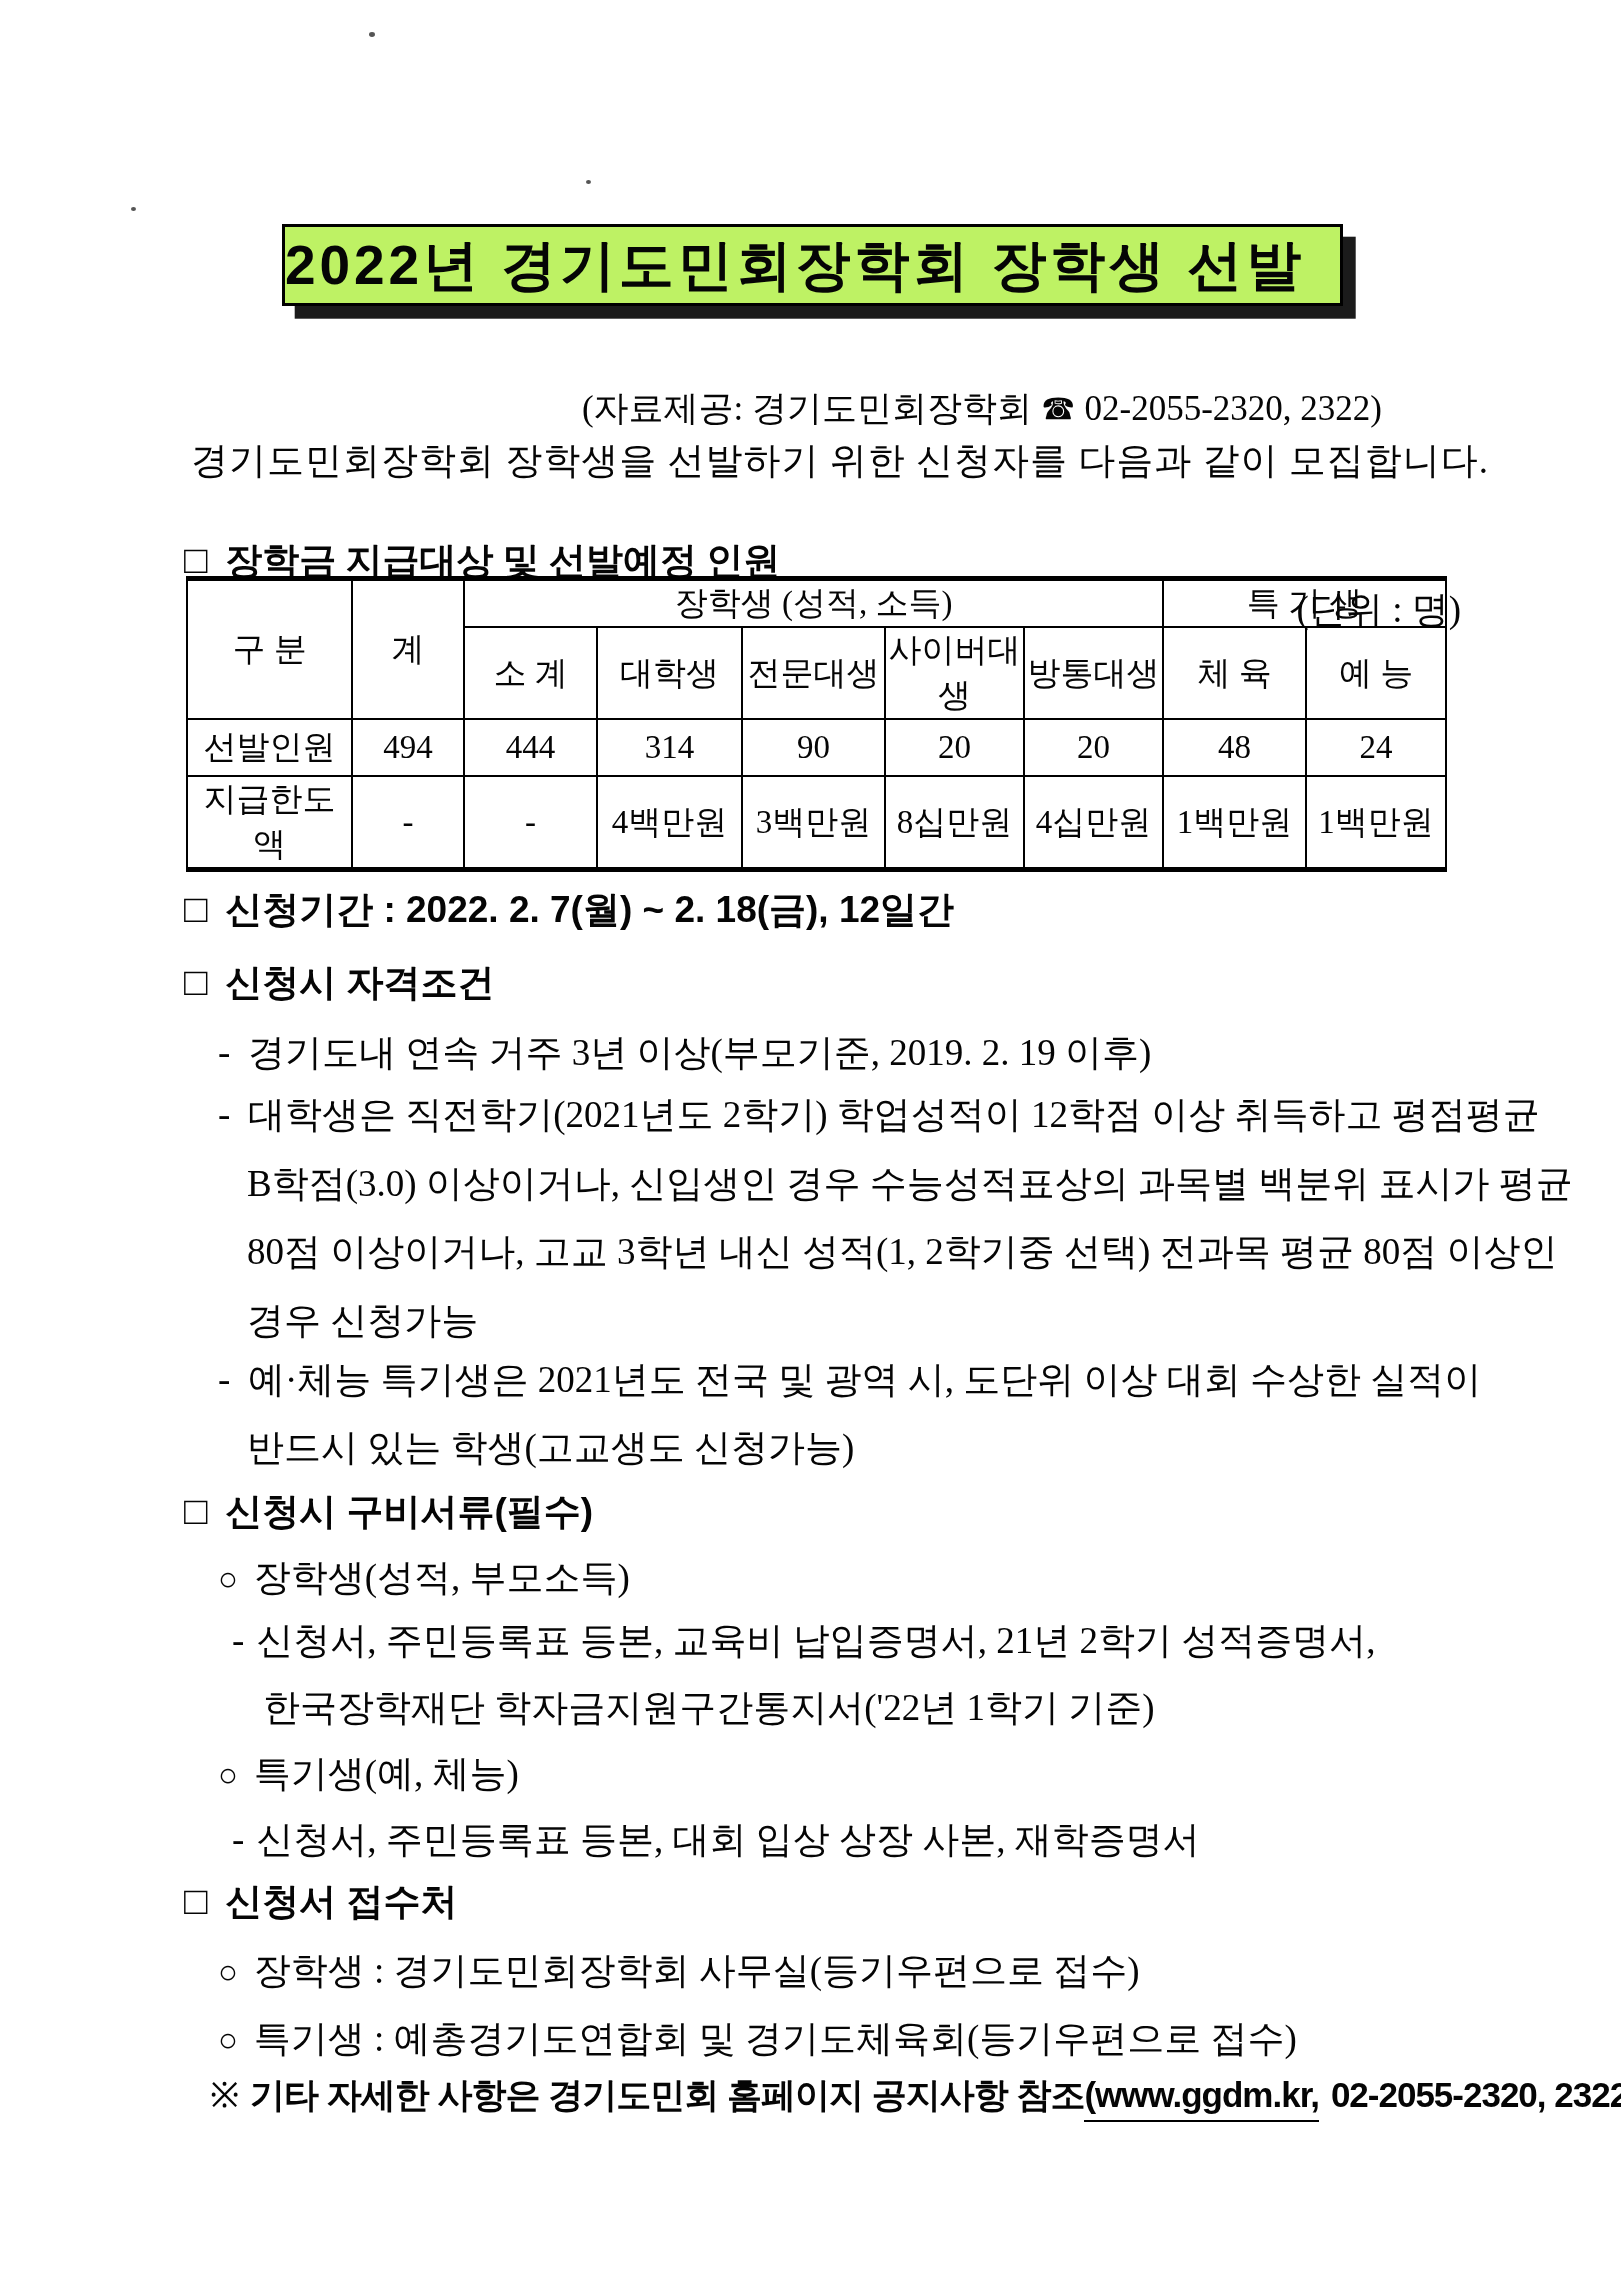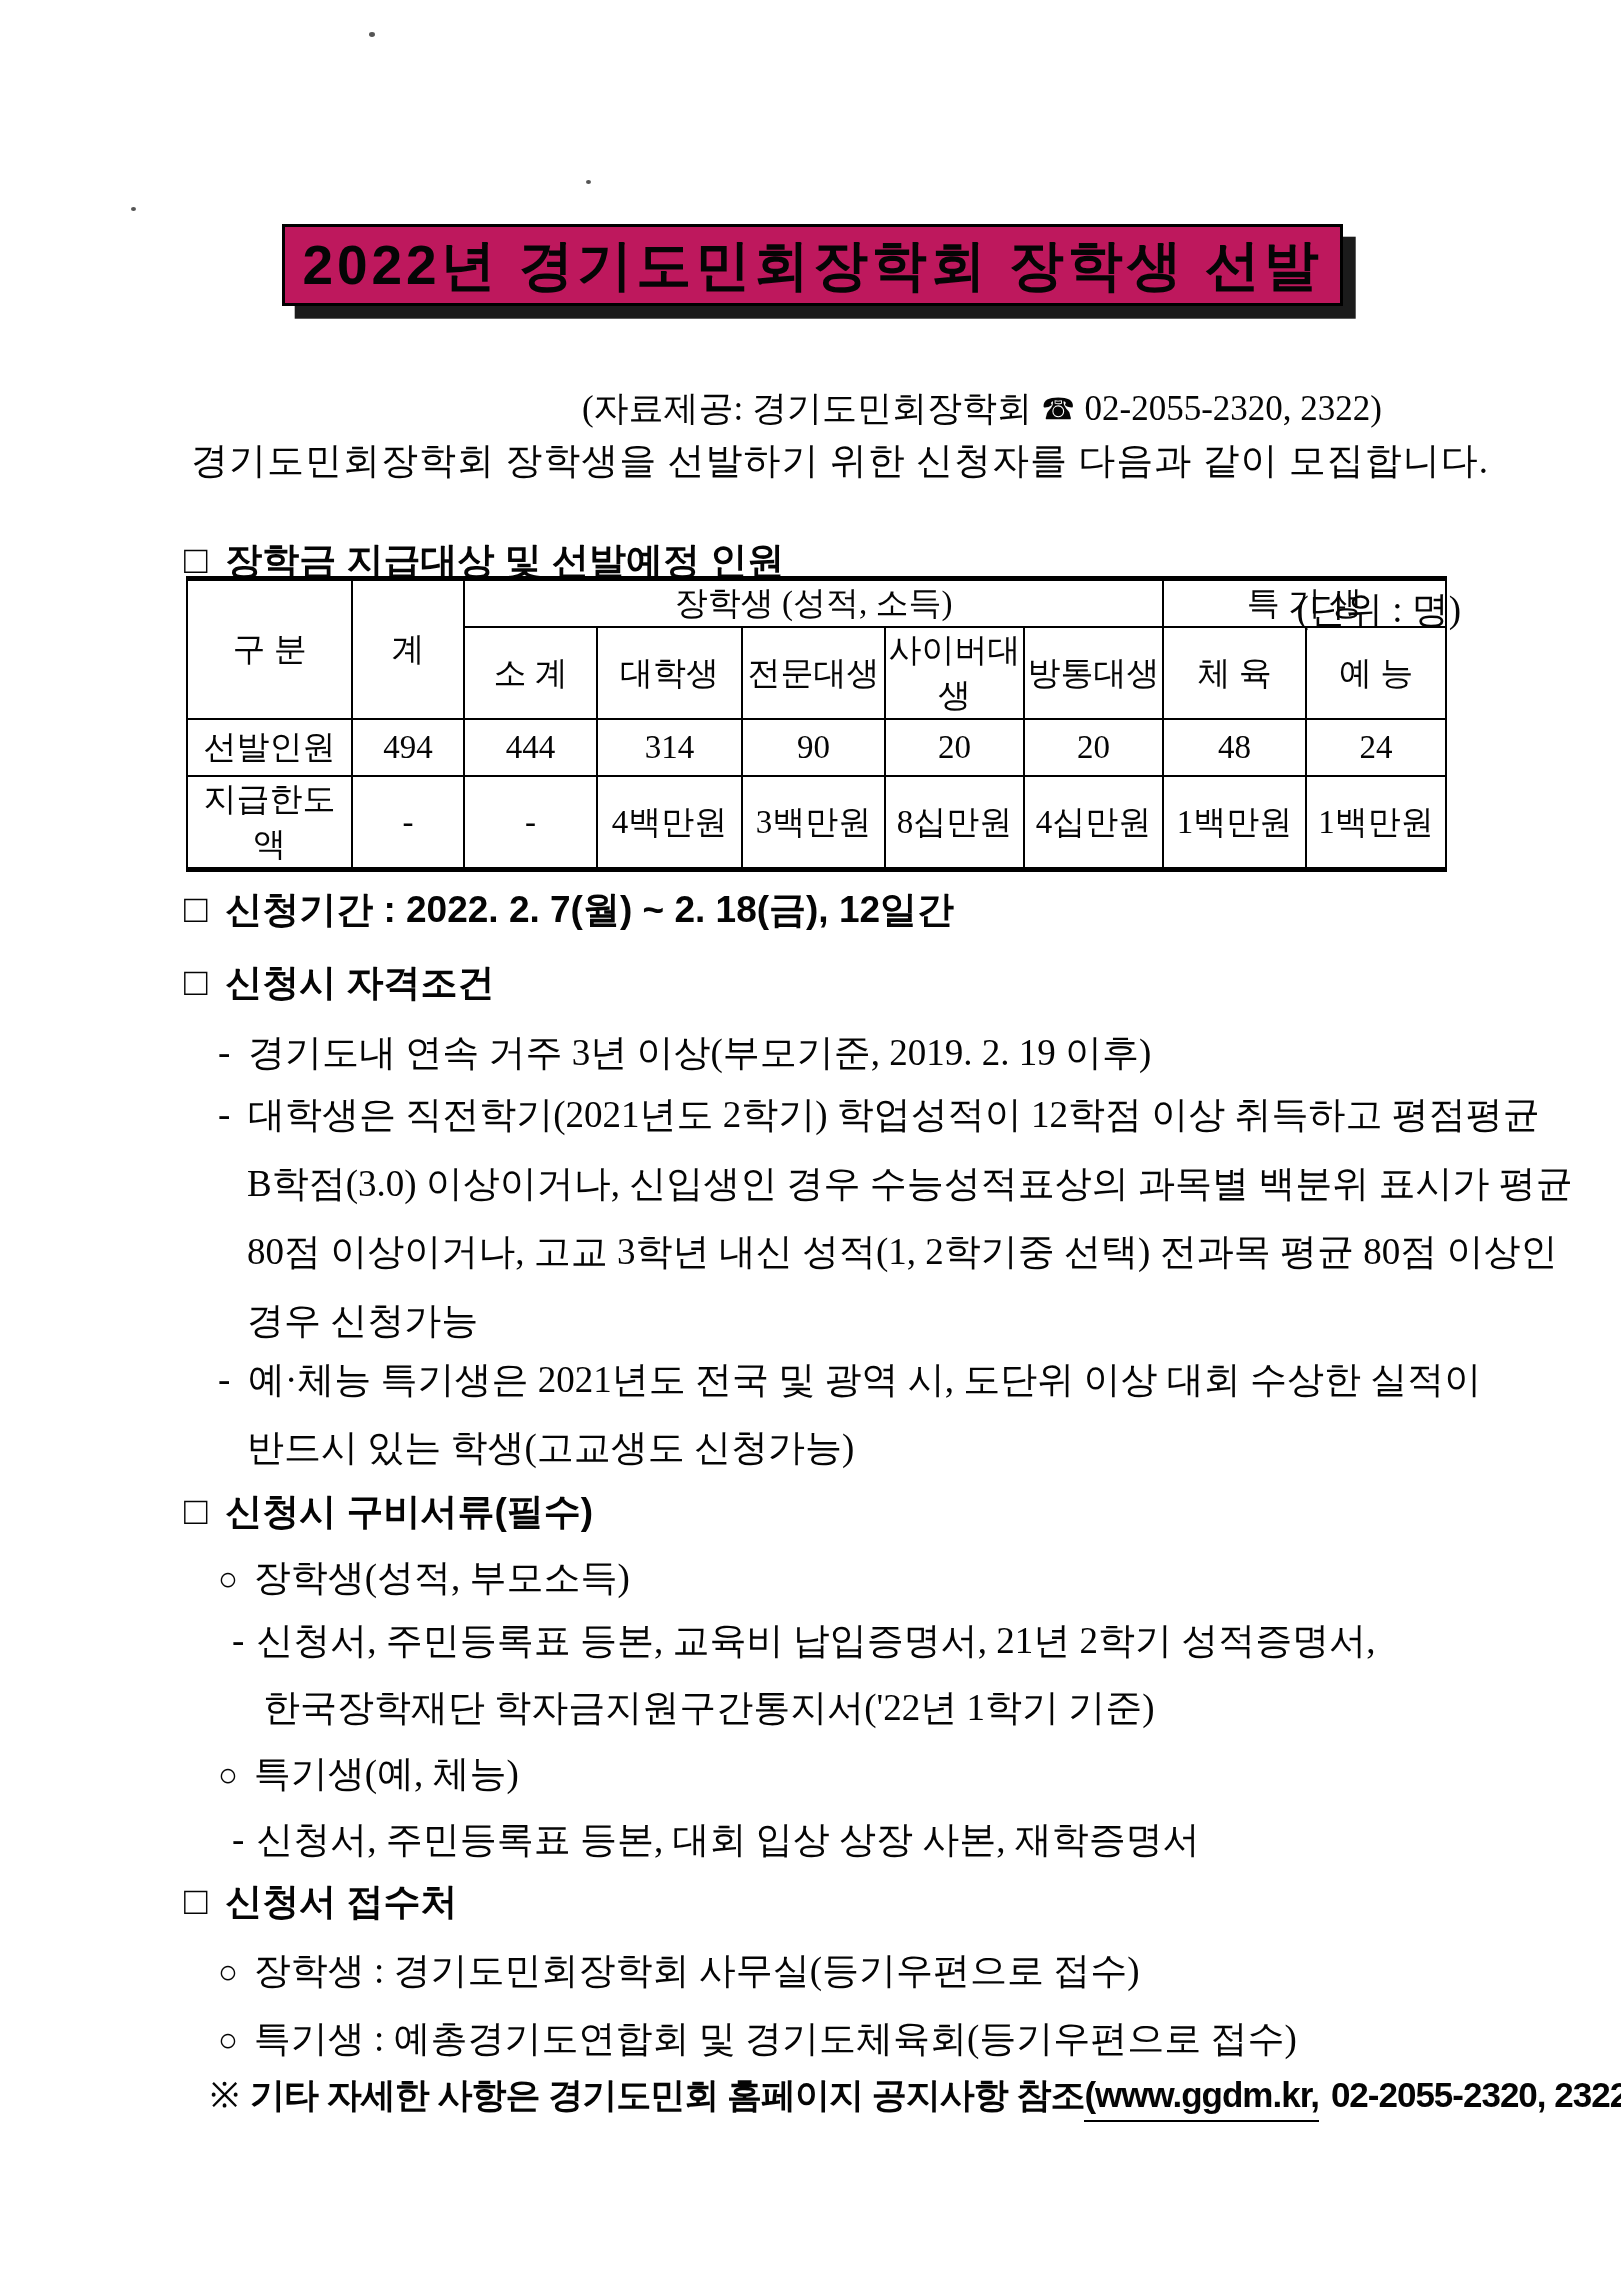--- a/index.html
+++ b/index.html
@@ -12,23 +12,22 @@
     overflow:hidden;
   }
   .abs{position:absolute;white-space:nowrap;margin-top:48px;}
   
   .title-box{
     position:absolute;
     left:282px;top:224px;
     width:1061px;height:82px;
     box-sizing:border-box;
     border:3.9px solid #000;
-    background:#be185d;
+    background:#bef264;
     box-shadow:12.7px 12.7px 0 0 #1b1b1b;
-    text-align:center;
   }
   .title-box .title-text{
     display:block;
     line-height:76px;
     font-family:"Liberation Sans", sans-serif;
     font-weight:700;
     font-size:55px;
     letter-spacing:3.9px;
   }
   .provider{top:337px;right:239px;font-size:35px;}
@@ -82,21 +81,21 @@
   <div class="speck" style="left:131px;top:207px;width:4.9px;height:3.9px;"></div>
 
   <div class="title-box">
     <span class="title-text">2022년 경기도민회장학회 장학생 선발</span>
   </div>
 
   <div class="abs provider">(자료제공: 경기도민회장학회 ☎ 02-2055-2320, 2322)</div>
 
   <div class="abs intro">경기도민회장학회 장학생을 선발하기 위한 신청자를 다음과 같이 모집합니다.</div>
 
-  <div class="abs sec-header" style="left:184px;top:488px;">
+  <div class="abs sec-header" style="left:184px;top:488px;font-family:Liberation Serif, serif;">
     <span class="mk">□</span><span>장학금 지급대상 및 선발예정 인원</span>
   </div>
   <div class="abs unit-note">(단위 : 명)</div>
 
   <table class="sel-table">
     <colgroup>
       <col style="width:165px">
         <col style="width:112px">
         <col style="width:133px">
         <col style="width:145px">

